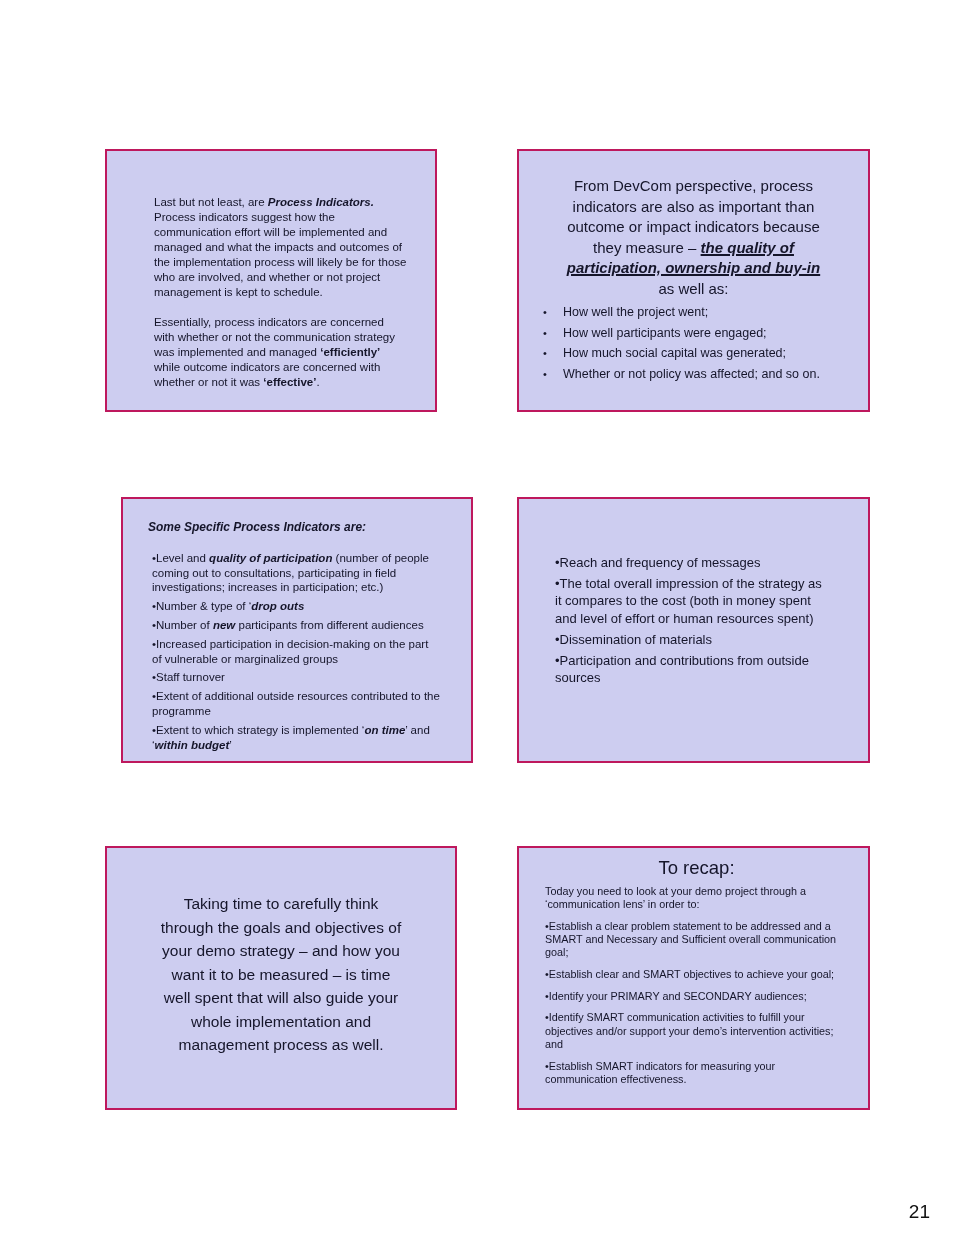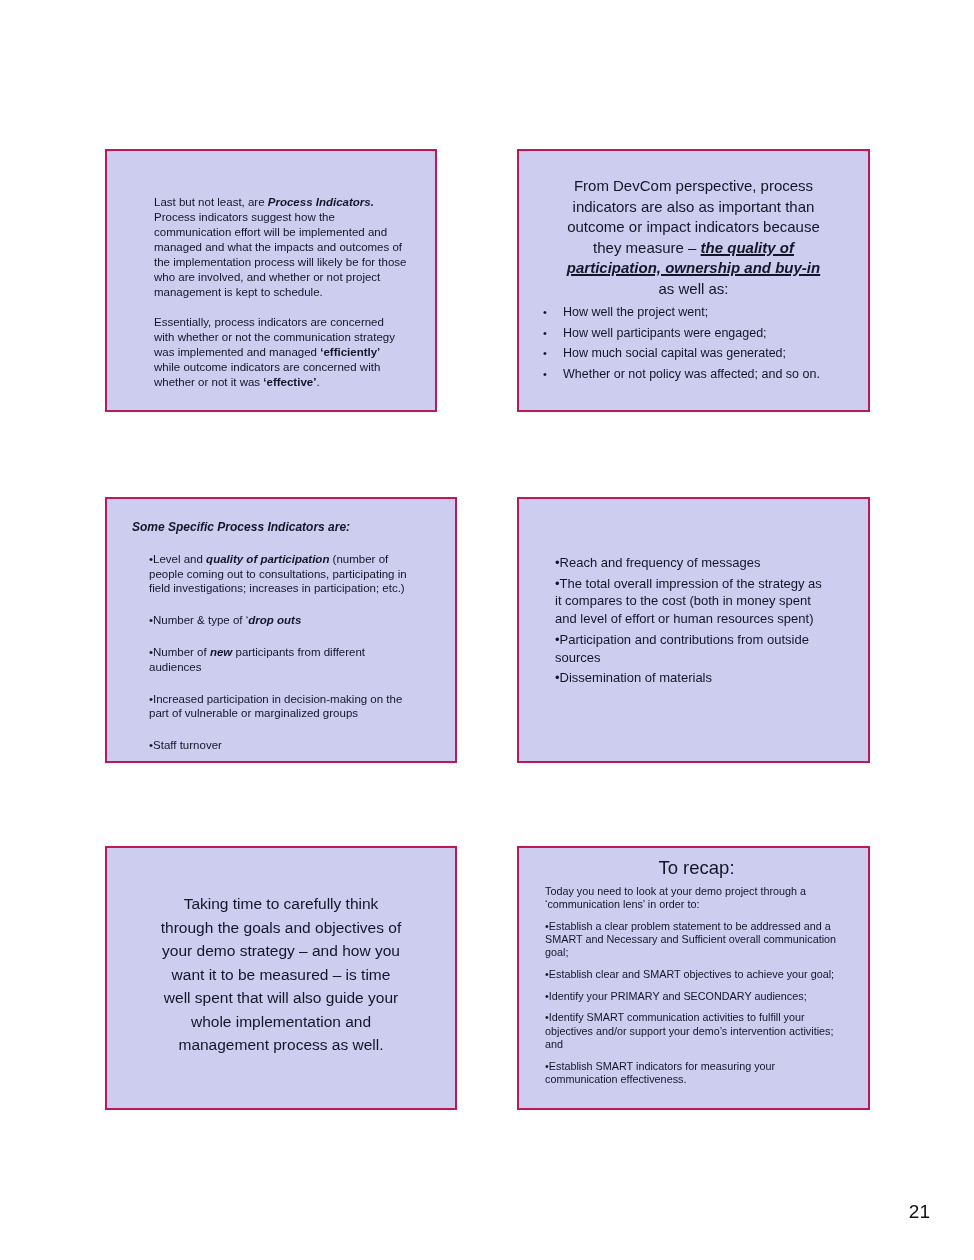--- a/index.html
+++ b/index.html
@@ -29,24 +29,24 @@
   #slide1 .para { margin: 0 0 15px 0; }
 
   
   #slide2 { left: 517px; top: 149px; width: 353px; height: 263px;
             padding: 25px 10px 0 10px; font-size: 12.5px; }
   #slide2 .heading { text-align: center; font-size: 15px; line-height: 20.5px; margin: 0 0 3px 0; }
   #slide2 .bullet { display: flex; padding-left: 14px; font-size: 12.5px; line-height: 20.5px; }
   #slide2 .bullet .marker { flex: none; width: 20px; font-size: 11px; }
 
   
-  #slide3 { left: 105px; top: 497px; width: 352px; height: 266px;
+  #slide3 { left: 121px; top: 497px; width: 352px; height: 266px;
             padding: 21px 26px 0 25px; font-size: 11.5px; line-height: 14.8px; }
   #slide3 .title { font-size: 12px; margin: 0 0 16px 0; }
-  #slide3 .item { margin: 17px; }
+  #slide3 .item { margin: 4px; }
 
   
   #slide4 { left: 517px; top: 497px; width: 353px; height: 266px;
             padding: 52px 35px 0 33px; font-size: 13px; line-height: 17.7px; }
   #slide4 .item { margin: 3px; }
 
   
   #slide5 { left: 105px; top: 846px; width: 352px; height: 264px;
             padding: 44px 14px 0 14px; font-size: 15.5px; line-height: 23.5px;
             text-align: center; }
@@ -94,27 +94,28 @@
         <span><span>Whether or not policy was affected; and so on.</span></span>
       </div>
     </div>
   <div id="slide3" class="slide">
       <div class="title"><span class="b i">Some Specific Process Indicators are:</span></div>
       <div class="item"><span>•Level and </span><span class="b i">quality of participation</span><span> (number of people coming out to consultations, participating in field investigations; increases in participation; etc.)</span></div>
       <div class="item"><span>•Number &amp; type of ‘</span><span class="b i">drop outs</span></div>
       <div class="item"><span>•Number of </span><span class="b i">new</span><span> participants from different audiences</span></div>
       <div class="item"><span>•Increased participation in decision-making on the part of vulnerable or marginalized groups</span></div>
       <div class="item"><span>•Staff turnover</span></div>
+      <div class="item"><span>•Extent of additional outside resources contributed to the programme</span></div>
       <div class="item"><span>•Extent to which strategy is implemented ‘</span><span class="b i">on time</span><span>’ and ‘</span><span class="b i">within budget</span><span>’</span></div>
     </div>
   <div id="slide4" class="slide">
       <div class="item"><span>•Reach and frequency of messages</span></div>
       <div class="item"><span>•The total overall impression of the strategy as it compares to the cost (both in money spent and level of effort or human resources spent)</span></div>
+      <div class="item"><span>•Dissemination of materials</span></div>
       <div class="item"><span>•Participation and contributions from outside sources</span></div>
-      <div class="item"><span>•Dissemination of materials</span></div>
     </div>
   <div id="slide6" class="slide">
       <div class="title"><span>To recap:</span></div>
       <div class="para"><span>Today you need to look at your demo project through a ‘communication lens’ in order to:</span></div>
       <div class="para"><span>•Establish a clear problem statement to be addressed and a SMART and Necessary and Sufficient overall communication goal;</span></div>
       <div class="para"><span>•Establish clear and SMART objectives to achieve your goal;</span></div>
       <div class="para"><span>•Identify your PRIMARY and SECONDARY audiences;</span></div>
       <div class="para"><span>•Identify SMART communication activities to fulfill your objectives and/or support your demo’s intervention activities; and</span></div>
       <div class="para"><span>•Establish SMART indicators for measuring your communication effectiveness.</span></div>
     </div>

